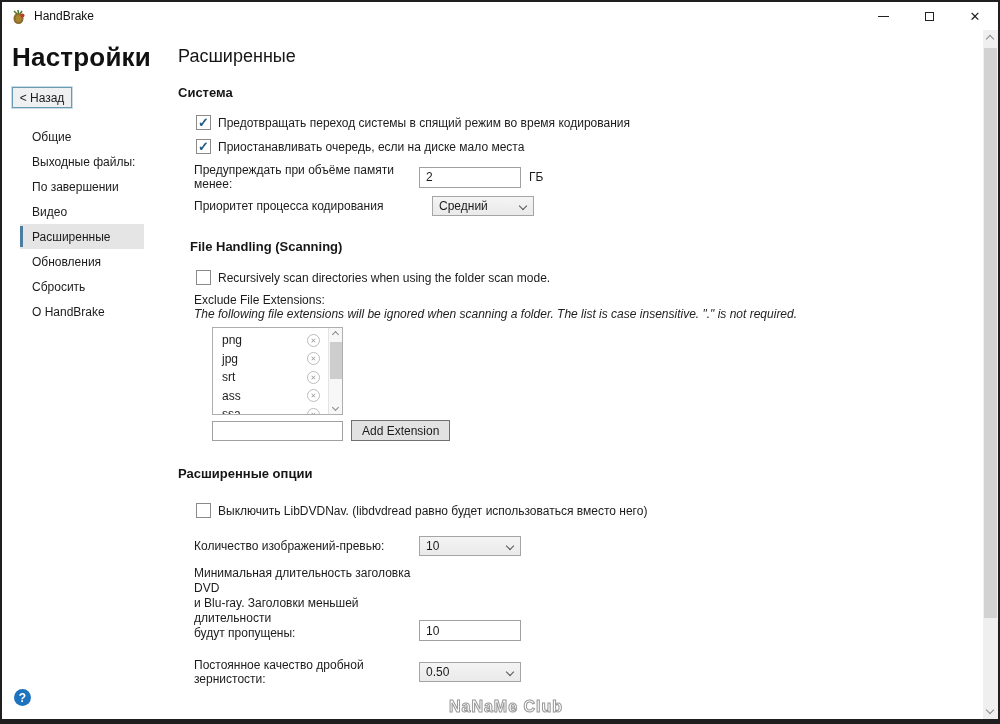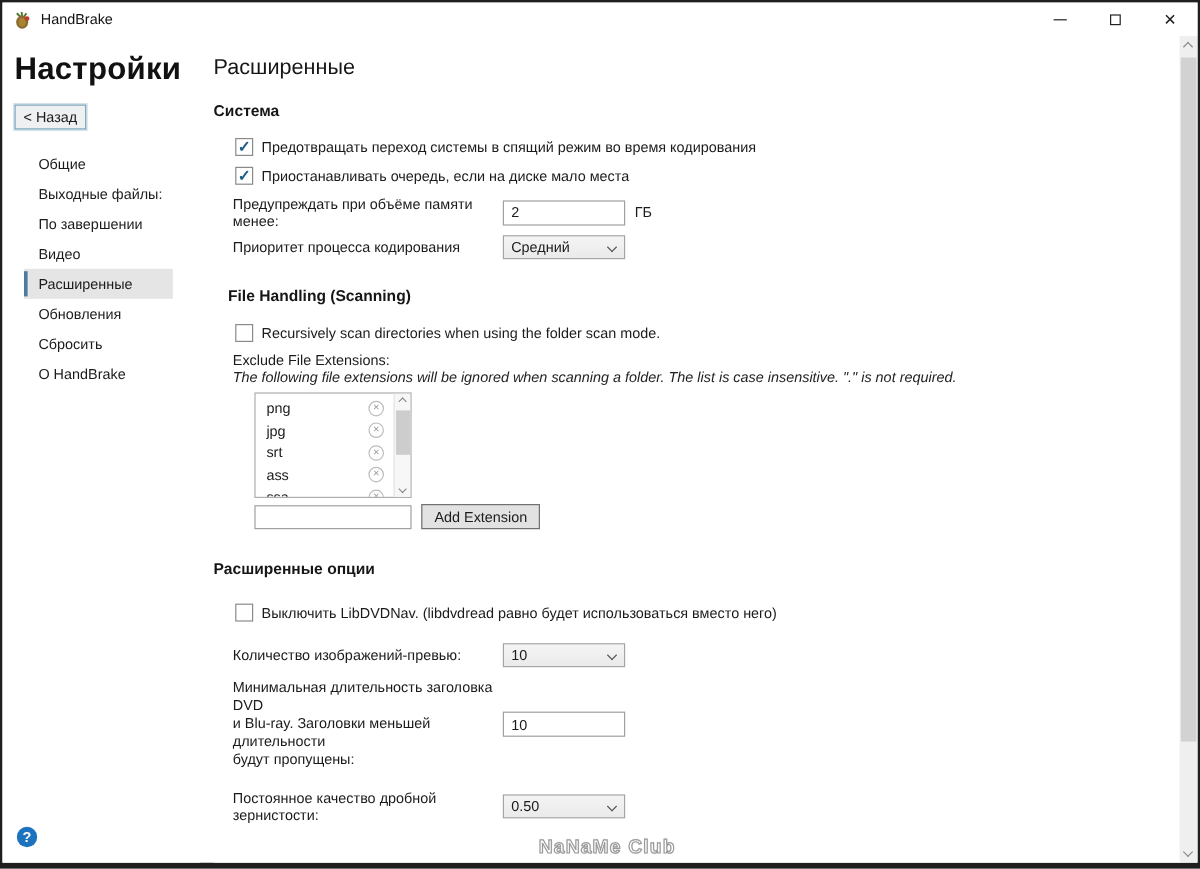--- a/index.html
+++ b/index.html
@@ -158,21 +158,21 @@
     </div>
     <div class="cb-row" style="margin-top:9px;">
       <div class="checkbox on"></div>
       <span>Приостанавливать очередь, если на диске мало места</span>
     </div>
     <div class="form-row" style="margin-top:9px;">
       <span class="form-label">Предупреждать при объёме памяти менее:</span>
       <input class="tinput" value="2" style="">
       <span class="unit">ГБ</span>
     </div>
-    <div class="form-row" style="margin-top:5px;">
+    <div class="form-row" style="margin-top:5px;gap:13px;">
       <span class="form-label">Приоритет процесса кодирования</span>
       <div class="dropdown">
         <span>Средний</span>
         <div class="chev"></div>
       </div>
     </div>
 
     <div class="h2" style="margin-top:23px;padding-left:12px;">File Handling (Scanning)</div>
     <div class="cb-row" style="margin-top:16px;">
       <div class="checkbox"></div>
@@ -221,21 +221,21 @@
       <div class="checkbox"></div>
       <span>Выключить LibDVDNav. (libdvdread равно будет использоваться вместо него)</span>
     </div>
     <div class="form-row" style="margin-top:18px;">
       <span class="form-label">Количество изображений-превью:</span>
       <div class="dropdown">
         <span>10</span>
         <div class="chev"></div>
       </div>
     </div>
-    <div class="form-row" style="margin-top:10px; align-items:center;">
+    <div class="form-row" style="margin-top:10px; align-items:flex-end;">
       <div class="min-dur-label">
         <div>Минимальная длительность заголовка DVD</div>
         <div>и Blu-ray. Заголовки меньшей длительности</div>
         <div>будут пропущены:</div>
       </div>
       <input class="tinput" value="10" style="">
     </div>
 
     <div class="form-row" style="margin-top:17px;">
       <span class="form-label">Постоянное качество дробной зернистости:</span>

